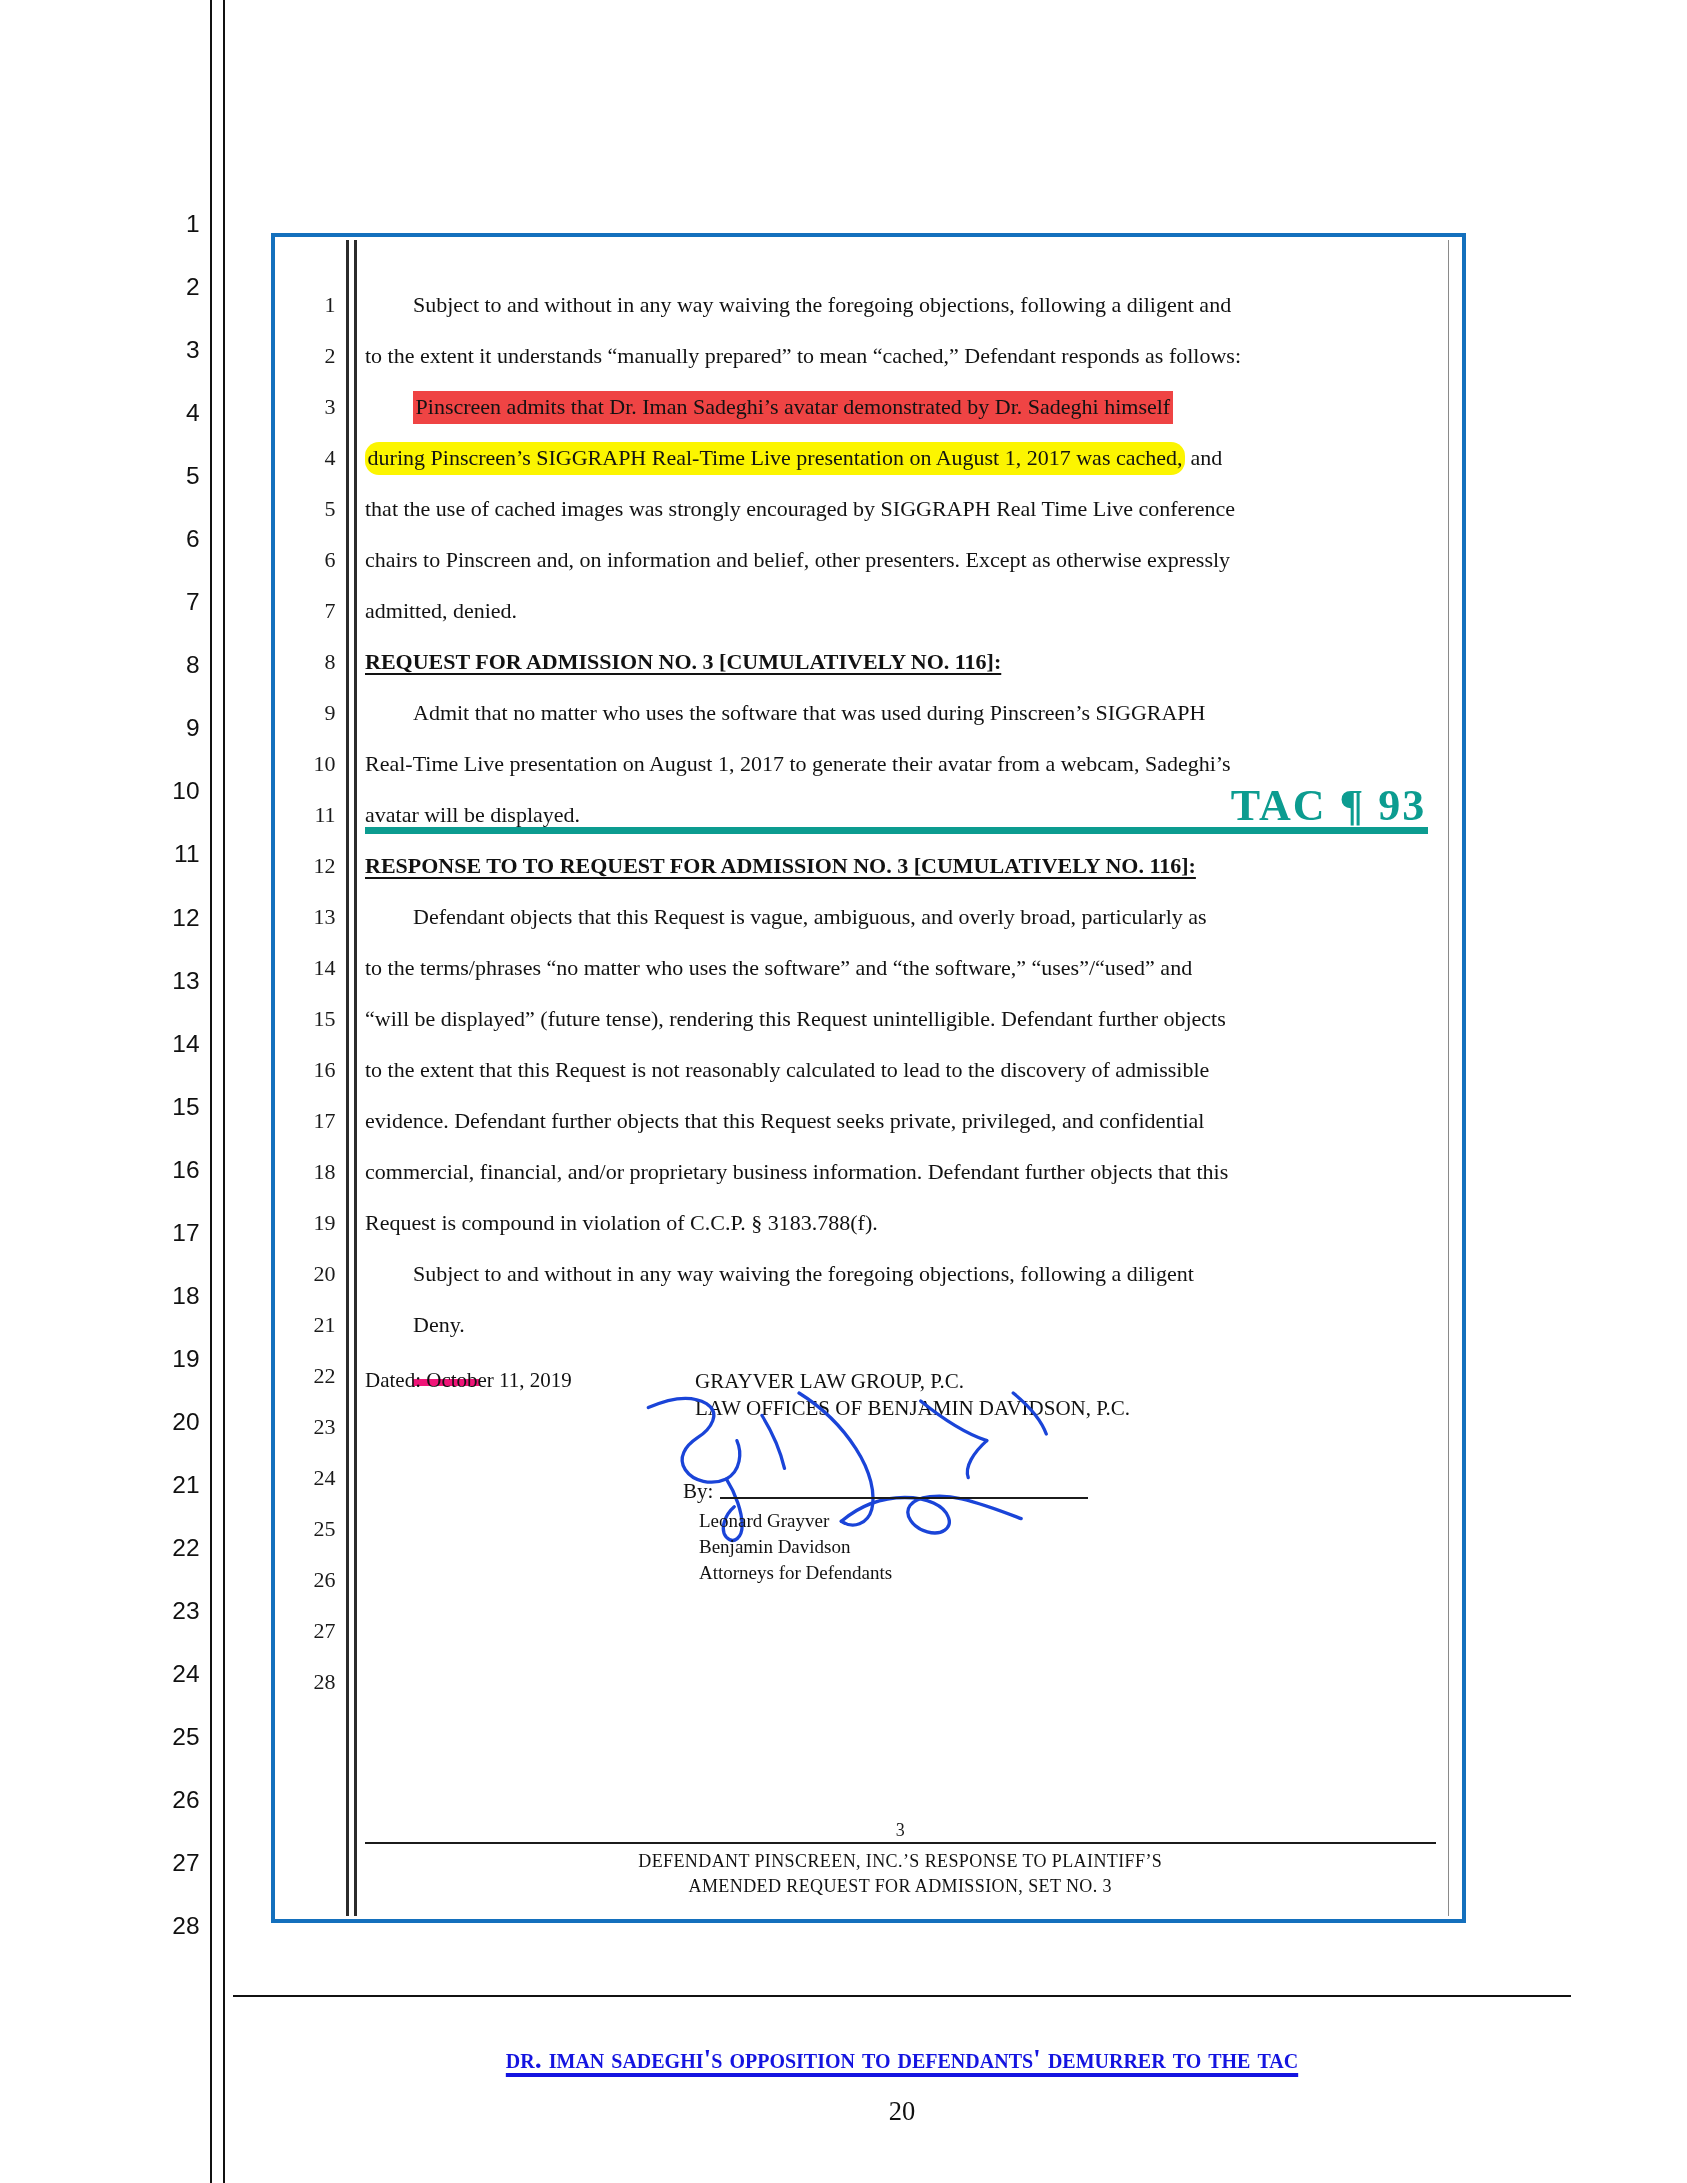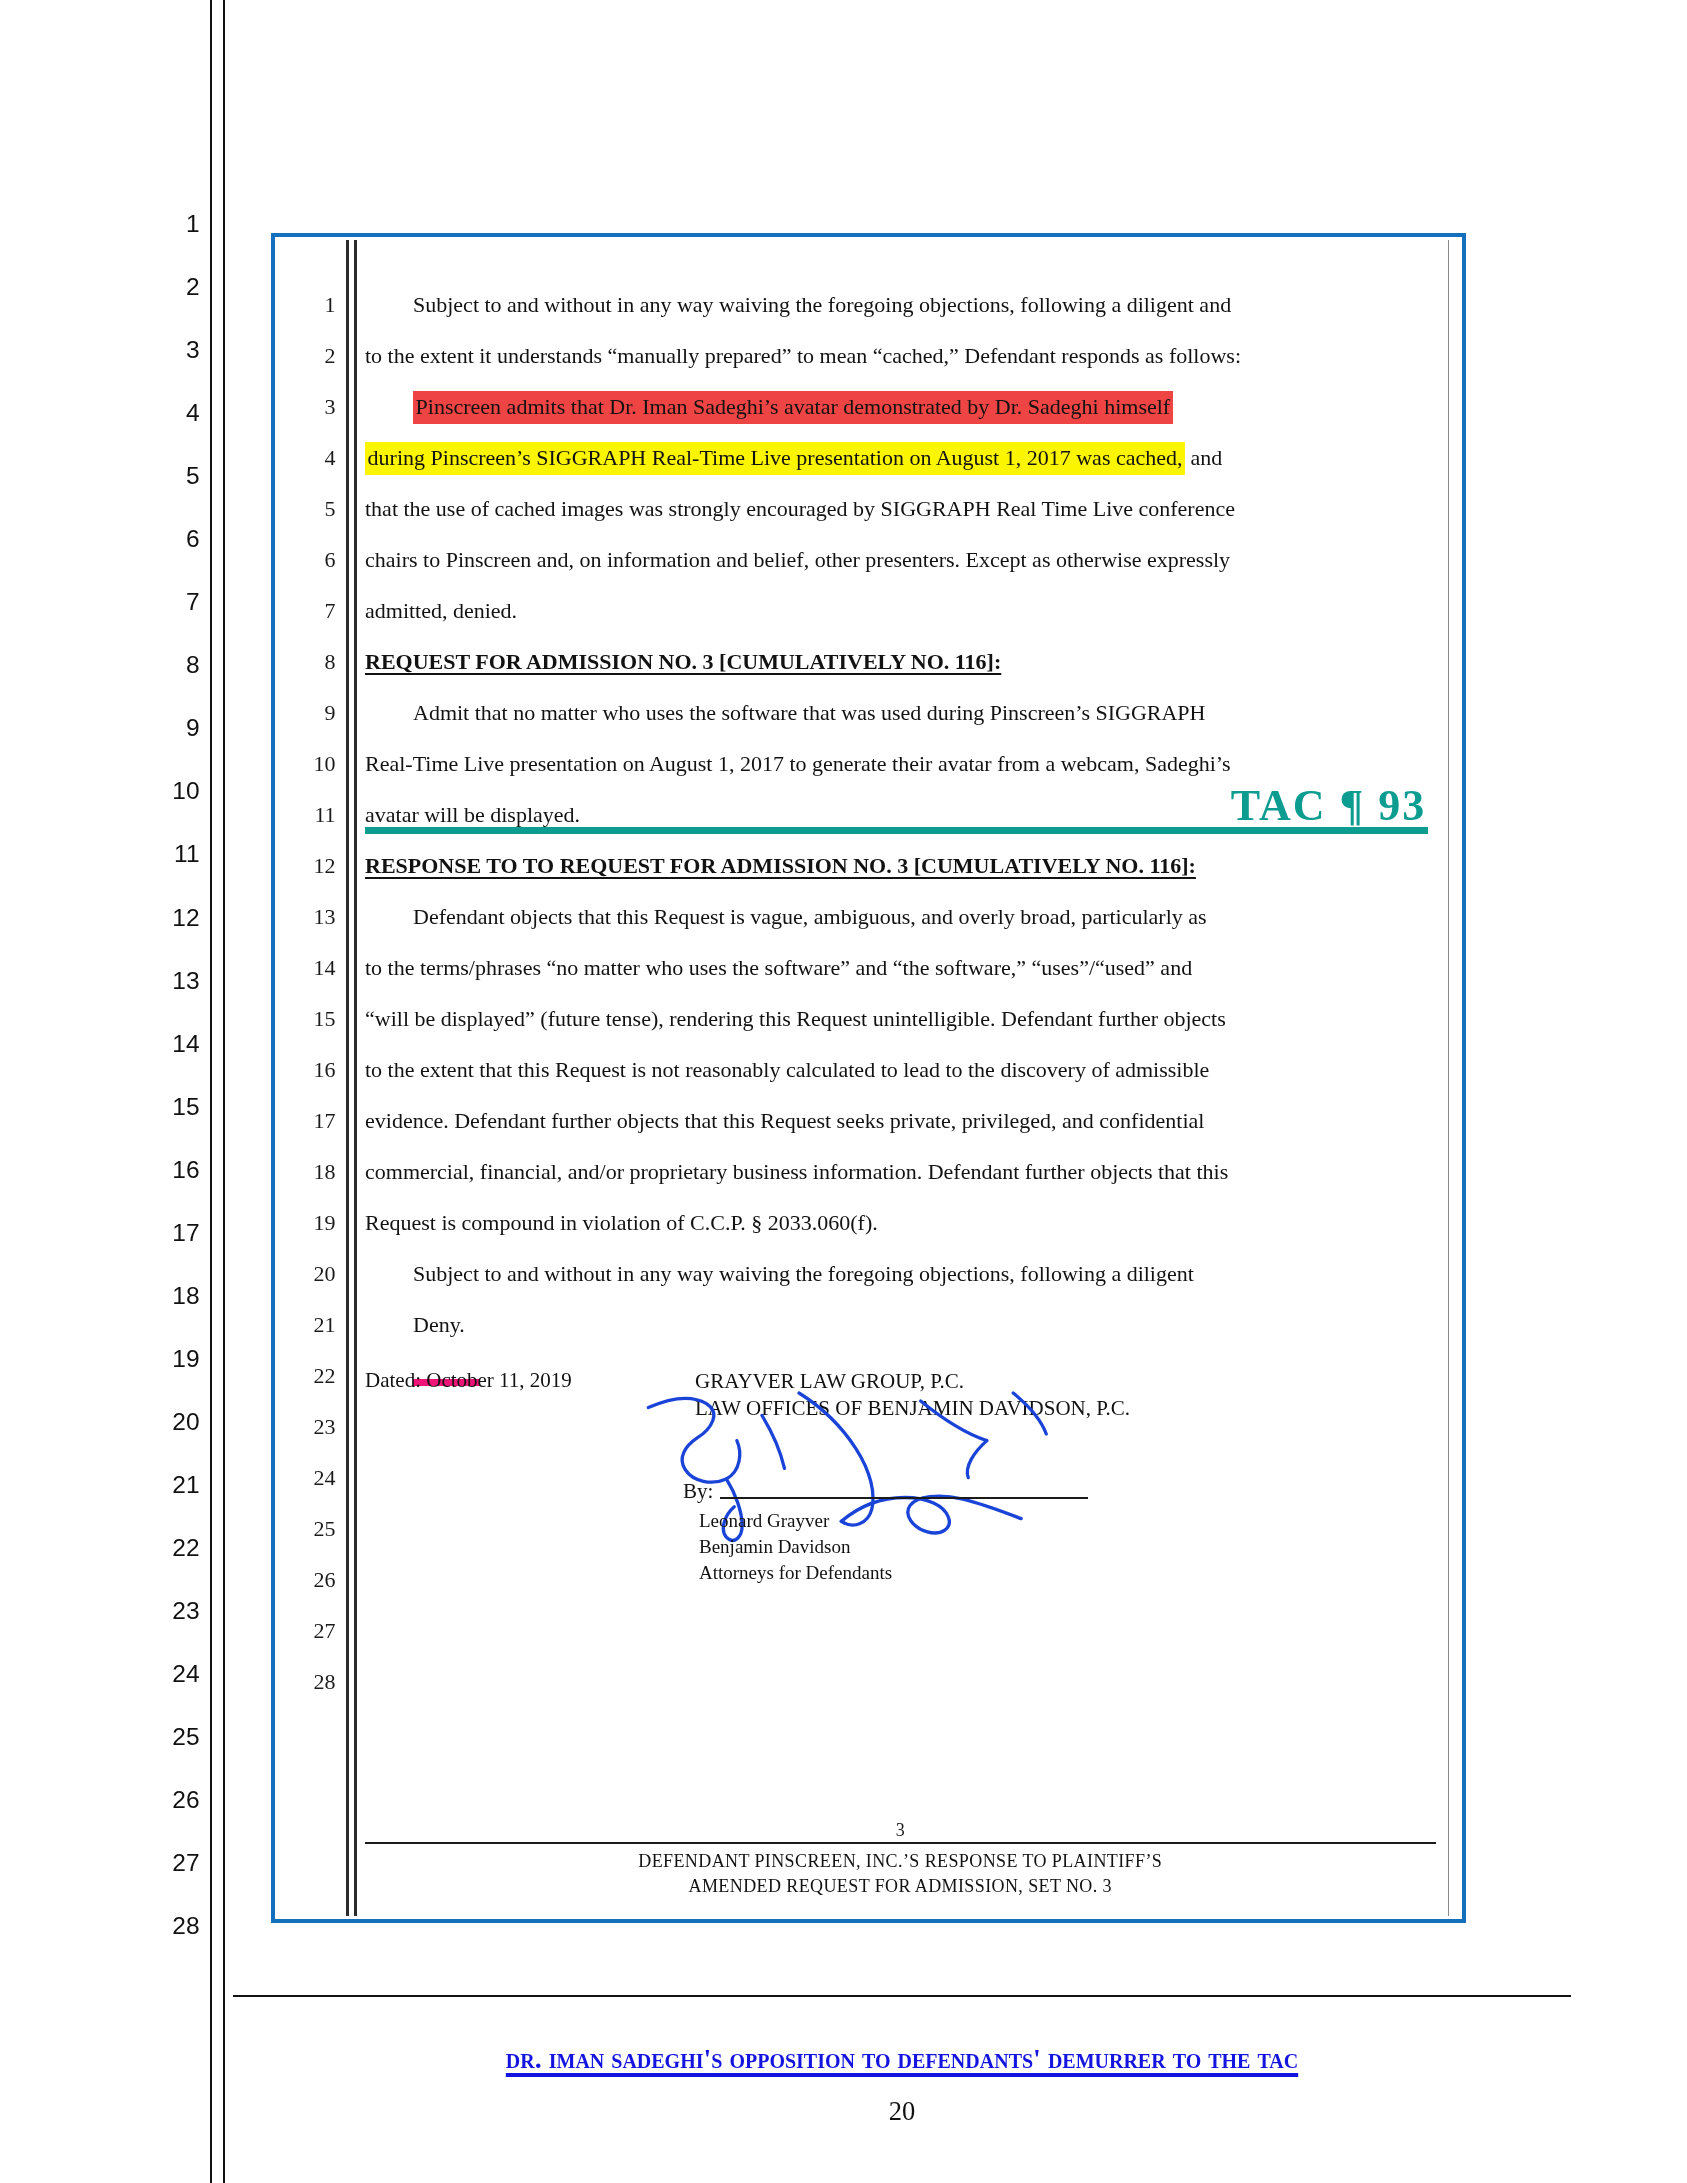--- a/index.html
+++ b/index.html
@@ -353,36 +353,36 @@
         <span>25</span>
         <span>26</span>
         <span>27</span>
         <span>28</span>
       </div>
 
     <div id="inner-body">
         <div class="doc-line indent">Subject to and without in any way waiving the foregoing objections, following a diligent and</div>
         <div class="doc-line">to the extent it understands “manually prepared” to mean “cached,” Defendant responds as follows:</div>
         <div class="doc-line indent"><span class="hl" style="background: #ef4444;">Pinscreen admits that Dr. Iman Sadeghi’s avatar demonstrated by Dr. Sadeghi himself</span></div>
-        <div class="doc-line"><span class="hl" style="background: rgb(252, 245, 0);">during Pinscreen’s SIGGRAPH Real-Time Live presentation on August 1, 2017 was cached,</span><span> and</span></div>
+        <div class="doc-line"><span class="hl" style="background: rgb(252, 245, 0); border-radius: 14px;">during Pinscreen’s SIGGRAPH Real-Time Live presentation on August 1, 2017 was cached,</span><span> and</span></div>
         <div class="doc-line">that the use of cached images was strongly encouraged by SIGGRAPH Real Time Live conference</div>
         <div class="doc-line">chairs to Pinscreen and, on information and belief, other presenters.  Except as otherwise expressly</div>
         <div class="doc-line">admitted, denied.</div>
         <div class="doc-line"><span class="hd">REQUEST FOR ADMISSION NO. 3 [CUMULATIVELY NO. 116]:</span></div>
         <div class="doc-line indent">Admit that no matter who uses the software that was used during Pinscreen’s SIGGRAPH</div>
         <div class="doc-line">Real-Time Live presentation on August 1, 2017 to generate their avatar from a webcam, Sadeghi’s</div>
         <div class="doc-line">avatar will be displayed.</div>
         <div class="doc-line"><span class="hd">RESPONSE TO TO REQUEST FOR ADMISSION NO. 3 [CUMULATIVELY NO. 116]:</span></div>
         <div class="doc-line indent">Defendant objects that this Request is vague, ambiguous, and overly broad, particularly as</div>
         <div class="doc-line">to the terms/phrases “no matter who uses the software” and “the software,” “uses”/“used” and</div>
         <div class="doc-line">“will be displayed” (future tense), rendering this Request unintelligible.  Defendant further objects</div>
         <div class="doc-line">to the extent that this Request is not reasonably calculated to lead to the discovery of admissible</div>
         <div class="doc-line">evidence.  Defendant further objects that this Request seeks private, privileged, and confidential</div>
         <div class="doc-line">commercial, financial, and/or proprietary business information.  Defendant further objects that this</div>
-        <div class="doc-line">Request is compound in violation of C.C.P. § 2033.060(f).</div>
+        <div class="doc-line">Request is compound in violation of C.C.P. § 3183.788(f).</div>
         <div class="doc-line indent">Subject to and without in any way waiving the foregoing objections, following a diligent</div>
         <div class="doc-line indent">Deny.</div>
         <div id="tac-annotation" style="color: rgb(12, 156, 144); top: 501px; position: absolute;">TAC ¶  93</div>
         <div id="tac-underline-bar" style="background: rgb(12, 156, 144); top: 548px; position: absolute;"></div>
         <div id="deny-underline" style="background: rgb(239, 21, 120); top: 1100px; position: absolute;"></div>
       </div>
 
     <div id="sig-block">
       <div id="dated-text">Dated:  October 11, 2019</div>
       <div id="firm-lines">

